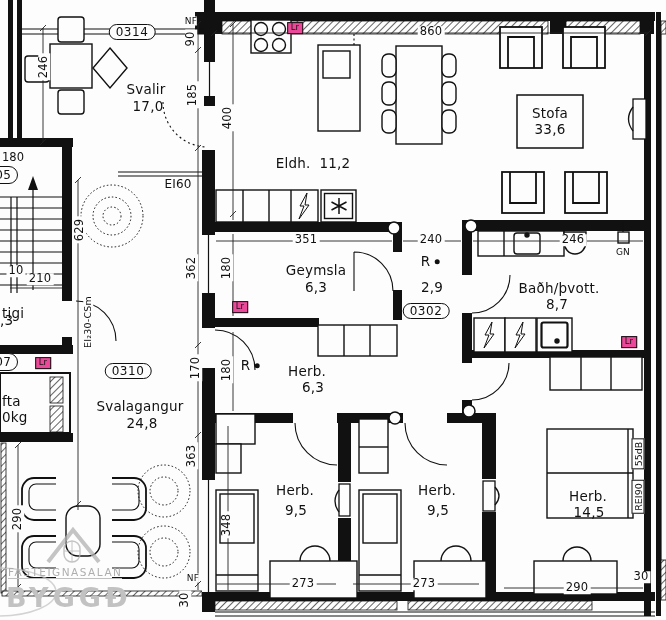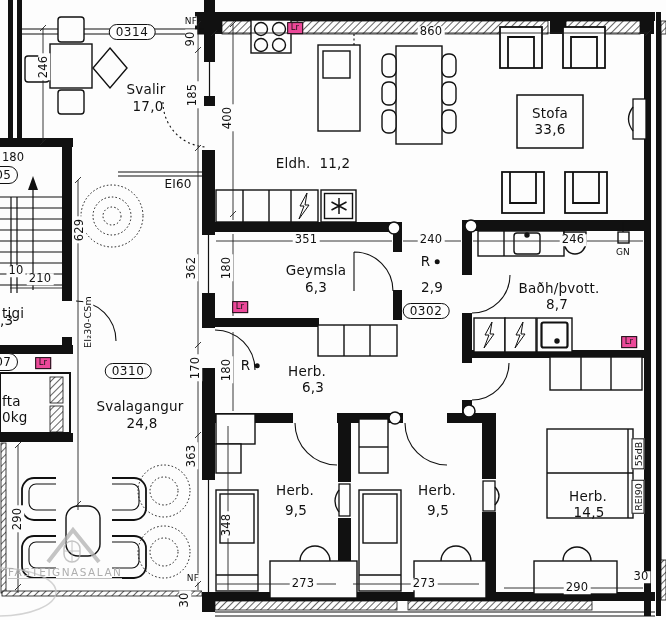--- a/index.html
+++ b/index.html
@@ -338,14 +338,15 @@
 
   <div class="lbl tiny" style="left:191px;top:21px">NF</div>
   <div class="lbl tiny" style="left:193px;top:578px">NF</div>
   <div class="lbl tiny" style="left:623px;top:252px">GN</div>
   <div class="lbl box lr" style="left:295px;top:28px">Lr</div>
   <div class="lbl box lr" style="left:240px;top:307px">Lr</div>
   <div class="lbl box lr" style="left:43px;top:363px">Lr</div>
   <div class="lbl box lr" style="left:629px;top:342px">Lr</div>
 
   <div class="wm-agency">FASTEIGNASALAN</div>
+  <div class="wm-brand">BYGGÐ</div>
 
 </div>
 
 </body></html>

